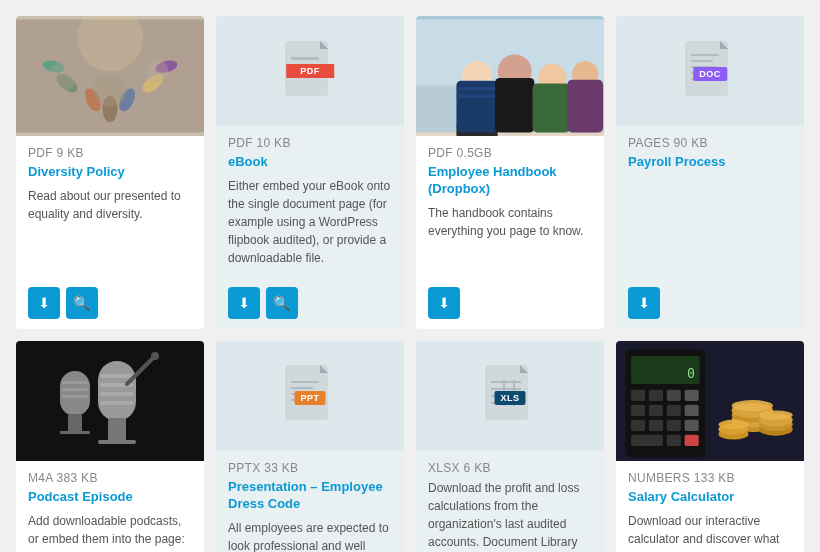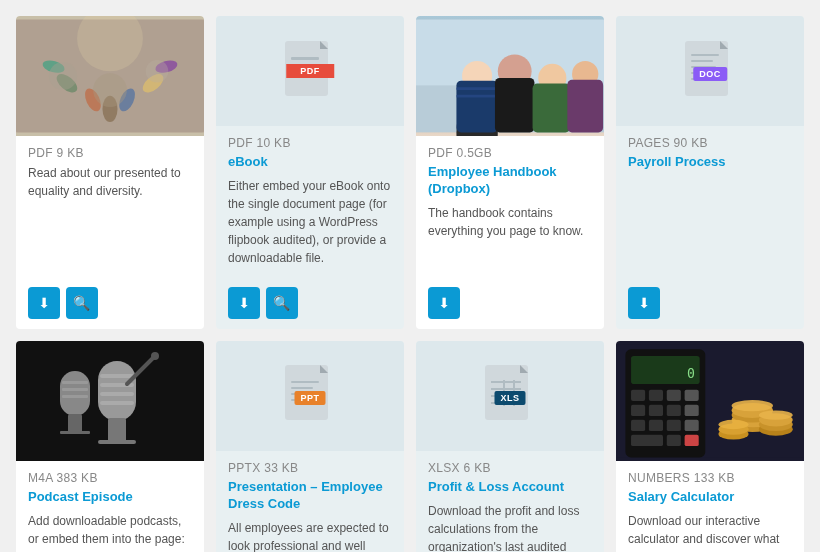--- a/index.html
+++ b/index.html
@@ -138,20 +138,21 @@
         <ellipse cx="40" cy="50" rx="6" ry="12" fill="#44aa88" transform="rotate(-75,40,50)"></ellipse>
 
         <rect width="200" height="120" fill="#9e9080" opacity="0.3" rx="2"></rect>
         <circle cx="50" cy="60" r="15" fill="#aaa090" opacity="0.4"></circle>
         <circle cx="150" cy="55" r="12" fill="#bbb0a0" opacity="0.35"></circle>
         <circle cx="100" cy="75" r="18" fill="#a89880" opacity="0.4"></circle>
       </svg>
     </div>
     <div class="card-body">
       <div class="file-meta">PDF  9 KB</div>
+      <div class="card-title">Diversity Policy</div>
       <div class="card-desc">Read about our presented to equality and diversity.</div>
     </div>
     <div class="card-actions">
       <button class="btn-icon btn-download">⬇</button>
       <button class="btn-icon btn-search">🔍</button>
     </div>
   </div>
 
   <div class="card teal-bg">
     <div class="card-image-placeholder" style="background:#dde8ec; height:110px;">
@@ -304,21 +305,20 @@
           <rect x="8" y="32" width="30" height="2" rx="0" fill="#b0bcC2"></rect>
           <rect x="8" y="39" width="30" height="2" rx="0" fill="#b0bcC2"></rect>
           <rect x="20" y="17" width="2" height="26" rx="0" fill="#b0bcC2"></rect>
           <rect x="30" y="17" width="2" height="26" rx="0" fill="#b0bcC2"></rect>
         </svg>
         <div style="position:absolute; top:28px; left:50%; transform:translateX(-50%); background:#0c4a6e; color:#fff; font-size:9px; font-weight:900; padding:2px 6px; border-radius:2px; letter-spacing:0.5px;">XLS</div>
       </div>
     </div>
     <div class="card-body">
       <div class="file-meta">XLSX  6 KB</div>
-      <div class="card-title">Profit &amp; Loss Account</div>
       <div class="card-desc">Download the profit and loss calculations from the organization's last audited accounts. Document Library Pro supports all spreadsheet file formats, for maximum accessibility.</div>
     </div>
 
   </div>
 
   <div class="card">
     <div style="background:#1a1a2e; width:100%; height:120px; overflow:hidden; display:flex; align-items:center; justify-content:center;">
       <svg width="200" height="120" viewBox="0 0 200 120">
         <rect width="200" height="120" fill="#1a1a2e"></rect>
 

